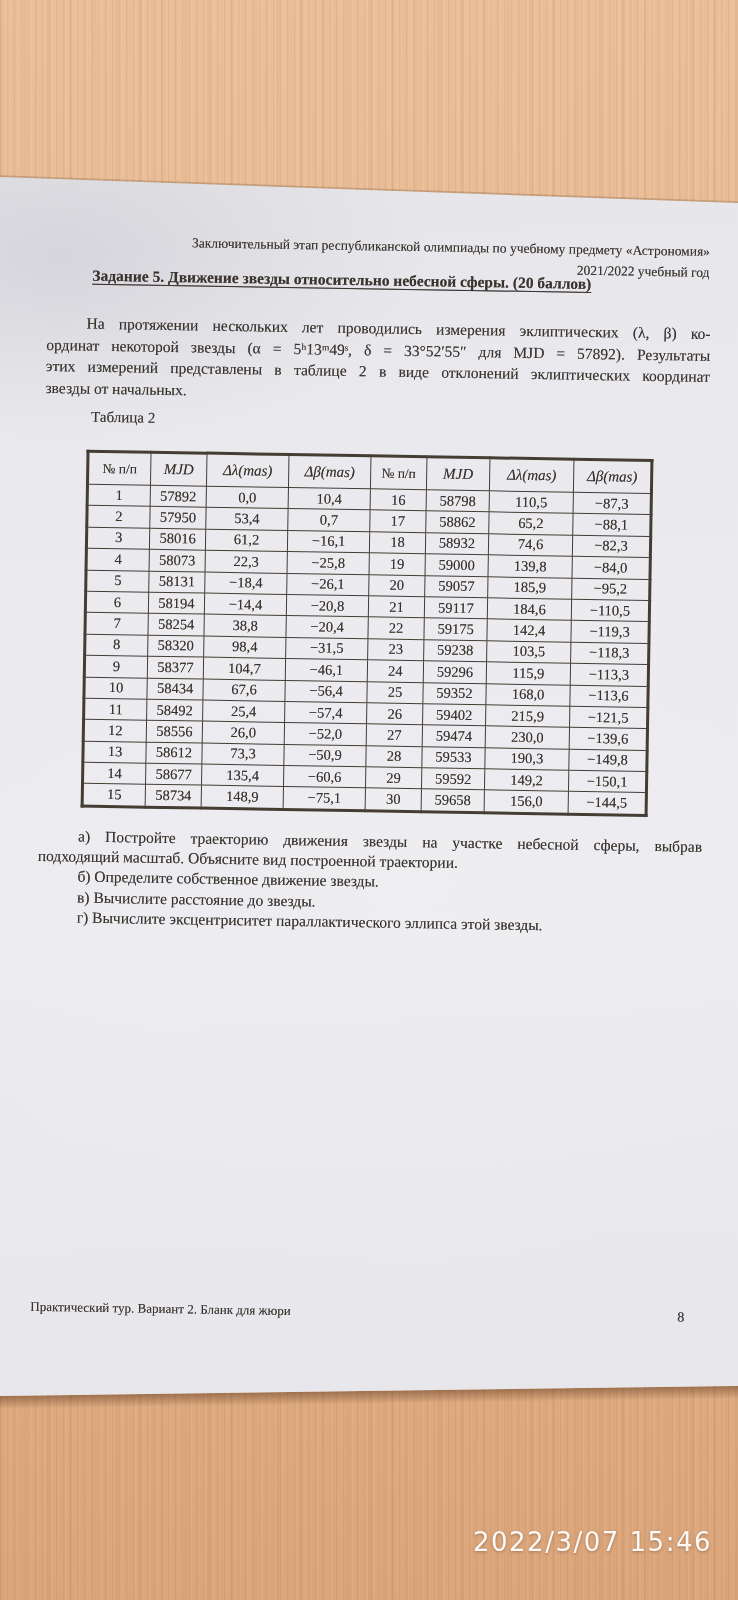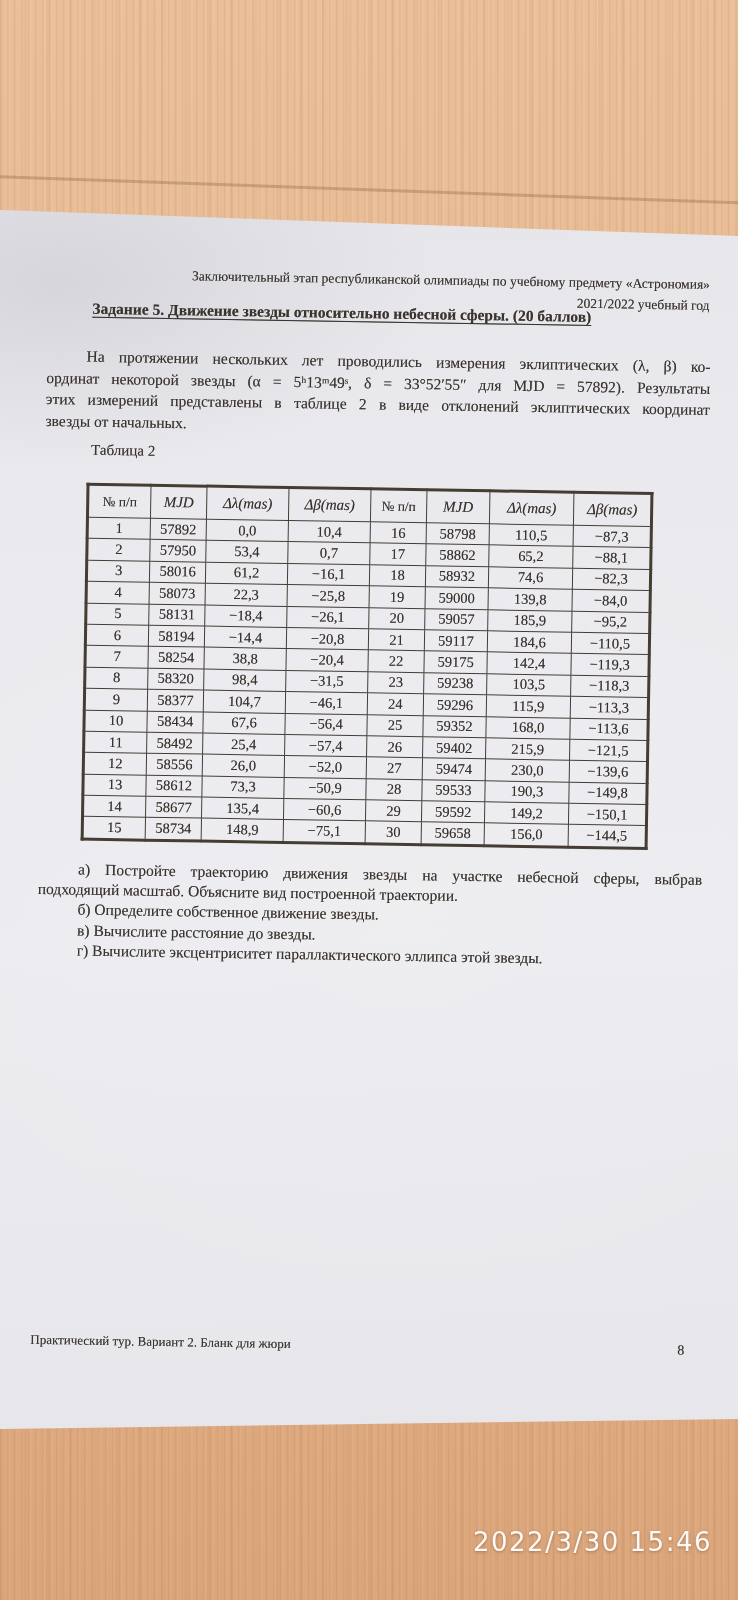--- a/index.html
+++ b/index.html
@@ -33,21 +33,20 @@
     transform:rotate(2.02deg);transform-origin:0 0;
   }
   
   .paper{
     position:absolute;inset:0;
     clip-path:polygon(0 177px, 738px 203px, 738px 1386px, 0 1396px);
     background:
       radial-gradient(ellipse 620px 320px at 8% 16%, rgba(118,118,136,0.16), rgba(118,118,136,0) 60%),
       radial-gradient(ellipse 900px 700px at 55% 55%, rgba(255,255,255,0.10), rgba(255,255,255,0) 70%),
       linear-gradient(178deg,#d8d8de 0%,#e5e5e9 5%,#eaeaee 28%,#ececf0 58%,#e7e7eb 88%,#e3e3e8 100%);
-    margin-top: 33px;
   }
   
   .content{
     position:absolute;left:52px;top:0;width:668px;height:1400px;
     transform:rotate(0.95deg);transform-origin:0 0;
     color:#3a332e;
     text-shadow:0 0 0.6px rgba(58,51,46,0.55);
   }
   .hdr{position:absolute;left:0;width:662px;text-align:right;font-size:13.5px;line-height:20px;}
   .hdr1{top:231px;}
@@ -309,13 +308,13 @@
     </div>
 
     <div class="footer">
       <span>Практический тур. Вариант 2. Бланк для жюри</span>
       <span class="pageno">8</span>
     </div>
 
   </div>
 </div>
 
-<div class="timestamp">2022/3/30 15:46</div>
+<div class="timestamp">2022/3/07 15:46</div>
 
 </body></html>

